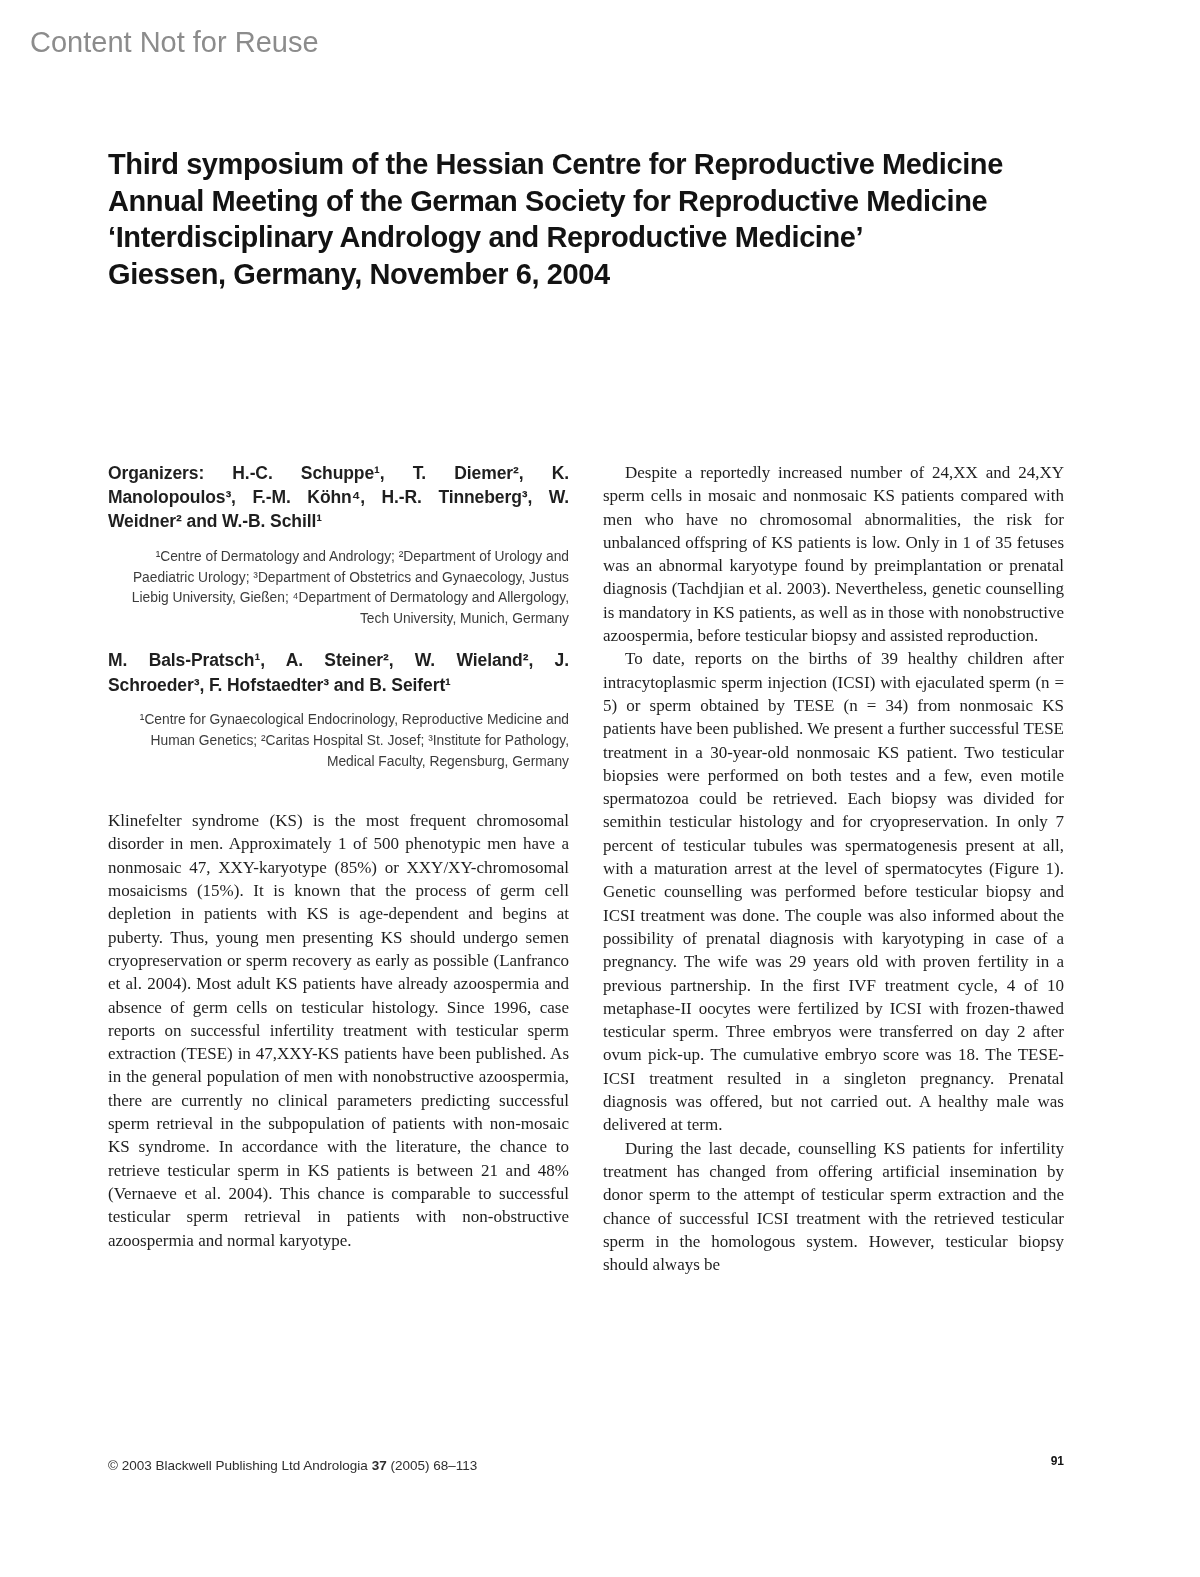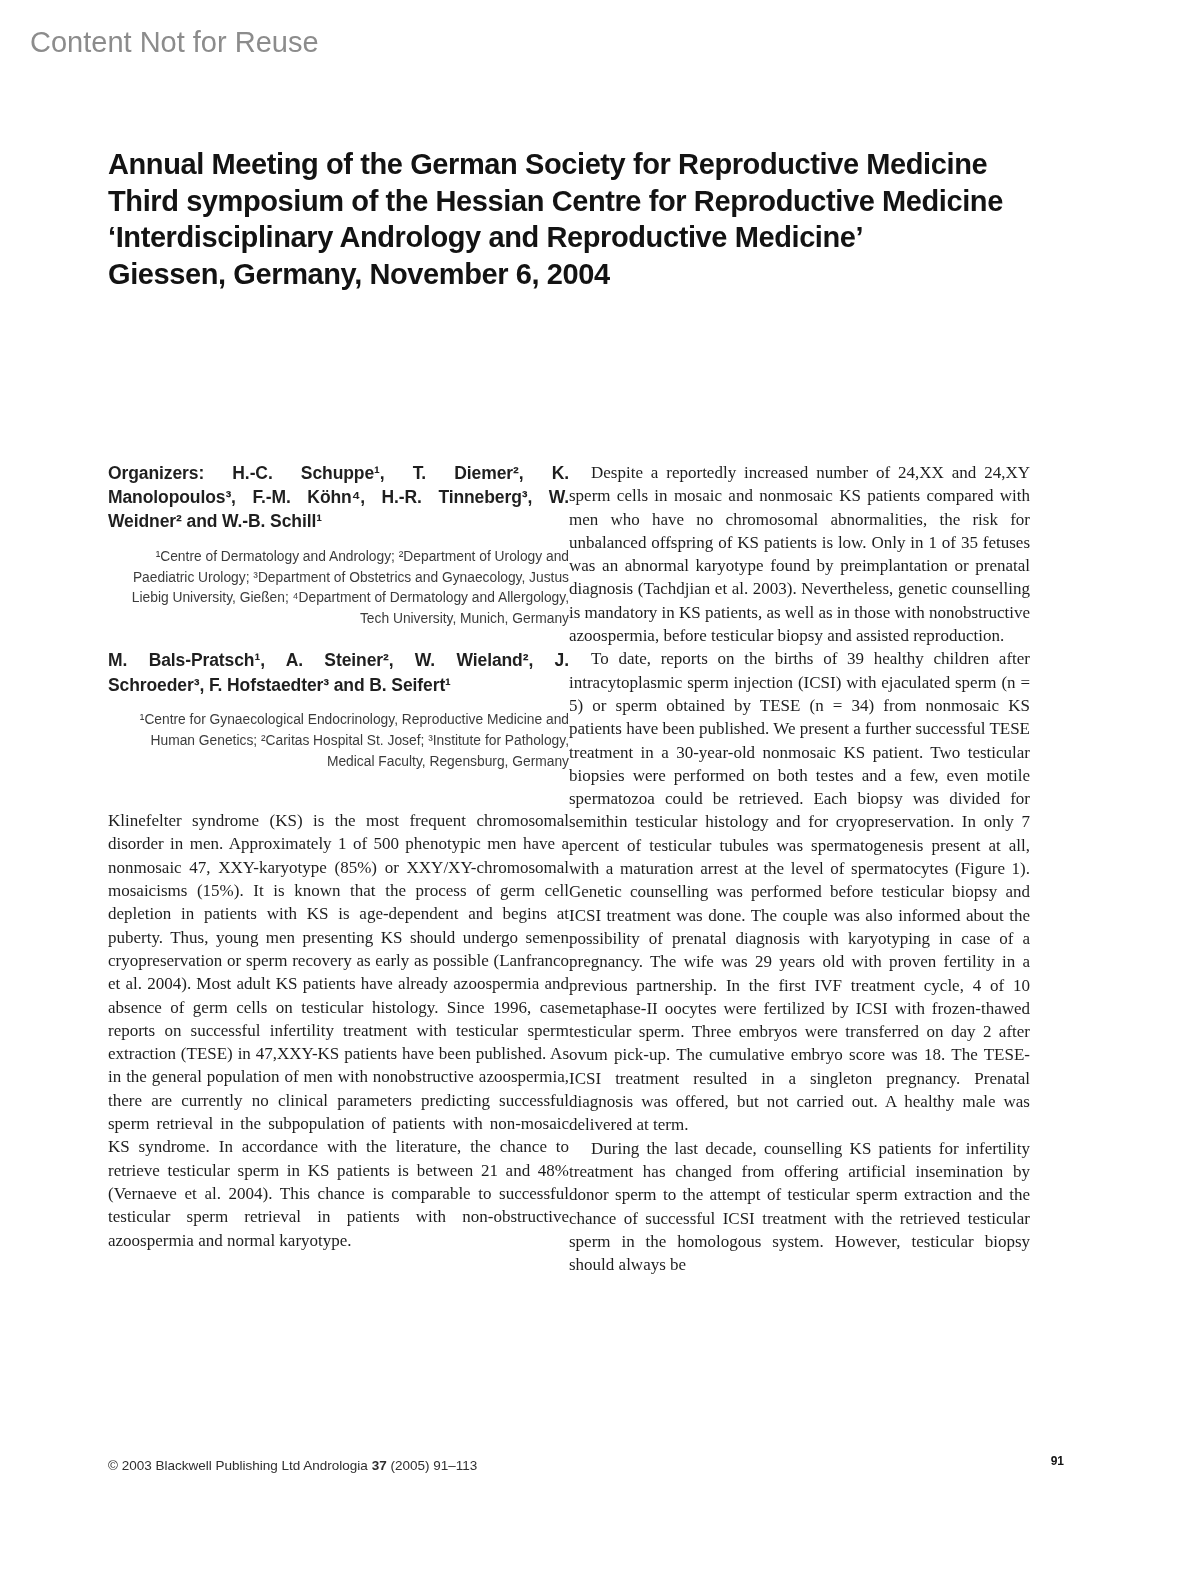--- a/index.html
+++ b/index.html
@@ -12,21 +12,21 @@
     font-family:"Liberation Sans", sans-serif; font-size:29px; color:#8c8c8c;
   }
   .title-block {
     position:absolute; left:108px; top:146px; width:928px;
     font-family:"Liberation Sans", sans-serif; font-weight:bold;
     font-size:29px; line-height:36.6px; letter-spacing:-0.4px; color:#131313;
   }
   .title-line { margin:0; }
   .columns {
     position:absolute; left:108px; top:461px; width:956px;
-    display:flex; 
+    display:flex; gap:34px;
   }
   .col { width:461px; }
   .organizers {
     margin:0 0 14px 0; font-family:"Liberation Sans", sans-serif;
     font-weight:bold; font-size:17.5px; line-height:24px;
     text-align:justify; color:#1f1f1f; letter-spacing:-0.1px;
   }
   .affil {
     margin:0; font-family:"Liberation Sans", sans-serif;
     font-size:13.8px; line-height:20.6px; color:#3c3c3c;text-align:right;
@@ -59,22 +59,22 @@
   }
 </style>
 </head>
 <body>
 
 <div class="page">
 
   <div class="watermark">Content Not for Reuse</div>
 
   <div class="title-block">
+    <div class="title-line">Third symposium of the Hessian Centre for Reproductive Medicine</div>
     <div class="title-line">Annual Meeting of the German Society for Reproductive Medicine</div>
-    <div class="title-line">Third symposium of the Hessian Centre for Reproductive Medicine</div>
     <div class="title-line">‘Interdisciplinary Andrology and Reproductive Medicine’</div>
     <div class="title-line">Giessen, Germany, November 6, 2004</div>
   </div>
 
   <div class="columns">
 
     <div class="col">
       <p class="organizers">Organizers: H.-C. Schuppe¹, T. Diemer², K. Manolopoulos³, F.-M. Köhn⁴, H.-R. Tinneberg³, W. Weidner² and W.-B. Schill¹</p>
       <p class="affil">¹Centre of Dermatology and Andrology; ²Department of Urology and Paediatric Urology; ³Department of Obstetrics and Gynaecology, Justus Liebig University, Gießen; ⁴Department of Dermatology and Allergology, Tech University, Munich, Germany</p>
       <p class="authors">M. Bals-Pratsch¹, A. Steiner², W. Wieland², J. Schroeder³, F. Hofstaedter³ and B. Seifert¹</p>
@@ -83,17 +83,17 @@
     </div>
 
     <div class="col">
       <p class="body-par indent">Despite a reportedly increased number of 24,XX and 24,XY sperm cells in mosaic and nonmosaic KS patients compared with men who have no chromosomal abnormalities, the risk for unbalanced offspring of KS patients is low. Only in 1 of 35 fetuses was an abnormal karyotype found by preimplantation or prenatal diagnosis (Tachdjian et al. 2003). Nevertheless, genetic counselling is mandatory in KS patients, as well as in those with nonobstructive azoospermia, before testicular biopsy and assisted reproduction.</p>
       <p class="body-par indent">To date, reports on the births of 39 healthy children after intracytoplasmic sperm injection (ICSI) with ejaculated sperm (n = 5) or sperm obtained by TESE (n = 34) from nonmosaic KS patients have been published. We present a further successful TESE treatment in a 30-year-old nonmosaic KS patient. Two testicular biopsies were performed on both testes and a few, even motile spermatozoa could be retrieved. Each biopsy was divided for semithin testicular histology and for cryopreservation. In only 7 percent of testicular tubules was spermatogenesis present at all, with a maturation arrest at the level of spermatocytes (Figure 1). Genetic counselling was performed before testicular biopsy and ICSI treatment was done. The couple was also informed about the possibility of prenatal diagnosis with karyotyping in case of a pregnancy. The wife was 29 years old with proven fertility in a previous partnership. In the first IVF treatment cycle, 4 of 10 metaphase-II oocytes were fertilized by ICSI with frozen-thawed testicular sperm. Three embryos were transferred on day 2 after ovum pick-up. The cumulative embryo score was 18. The TESE-ICSI treatment resulted in a singleton pregnancy. Prenatal diagnosis was offered, but not carried out. A healthy male was delivered at term.</p>
       <p class="body-par indent">During the last decade, counselling KS patients for infertility treatment has changed from offering artificial insemination by donor sperm to the attempt of testicular sperm extraction and the chance of successful ICSI treatment with the retrieved testicular sperm in the homologous system. However, testicular biopsy should always be</p>
     </div>
 
   </div>
 
-  <div class="copyright"><span>© 2003 Blackwell Publishing Ltd Andrologia </span><span class="vol">37</span><span> (2005) 91–113</span></div>
+  <div class="copyright"><span>© 2003 Blackwell Publishing Ltd Andrologia </span><span class="vol">37</span><span> (2005) 68–113</span></div>
 
   <div class="page-num">91</div>
 
 </div>
 
 </body></html>

